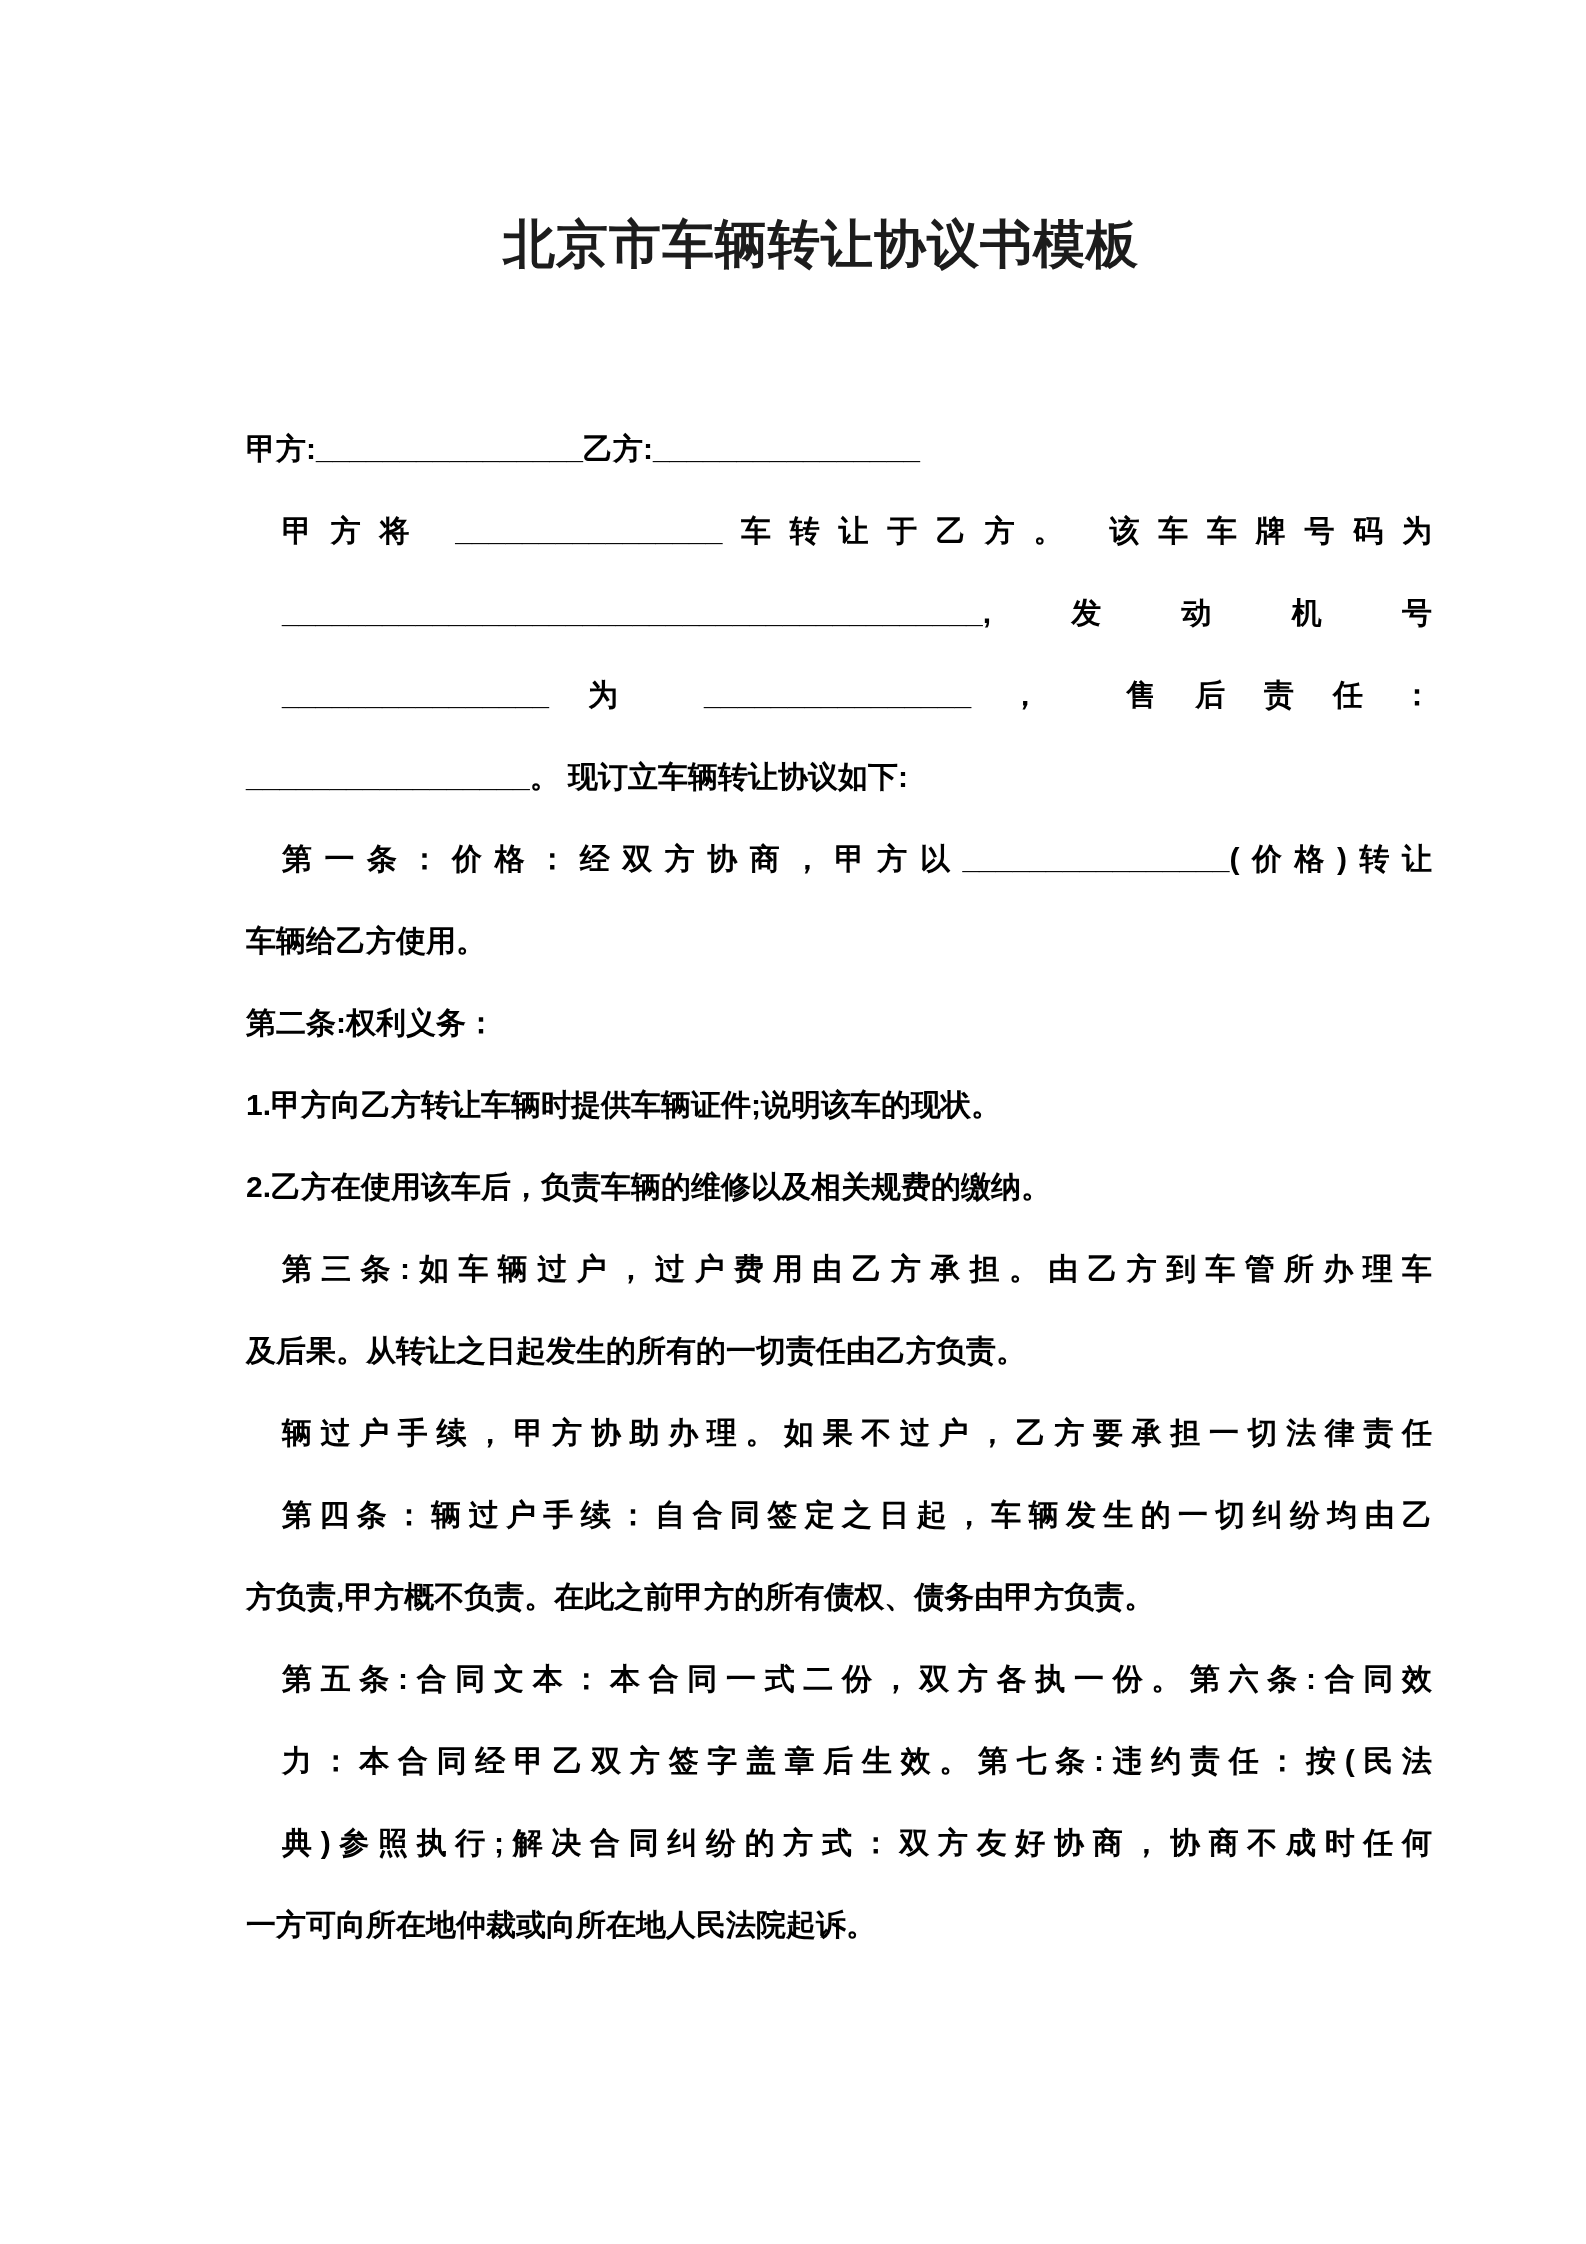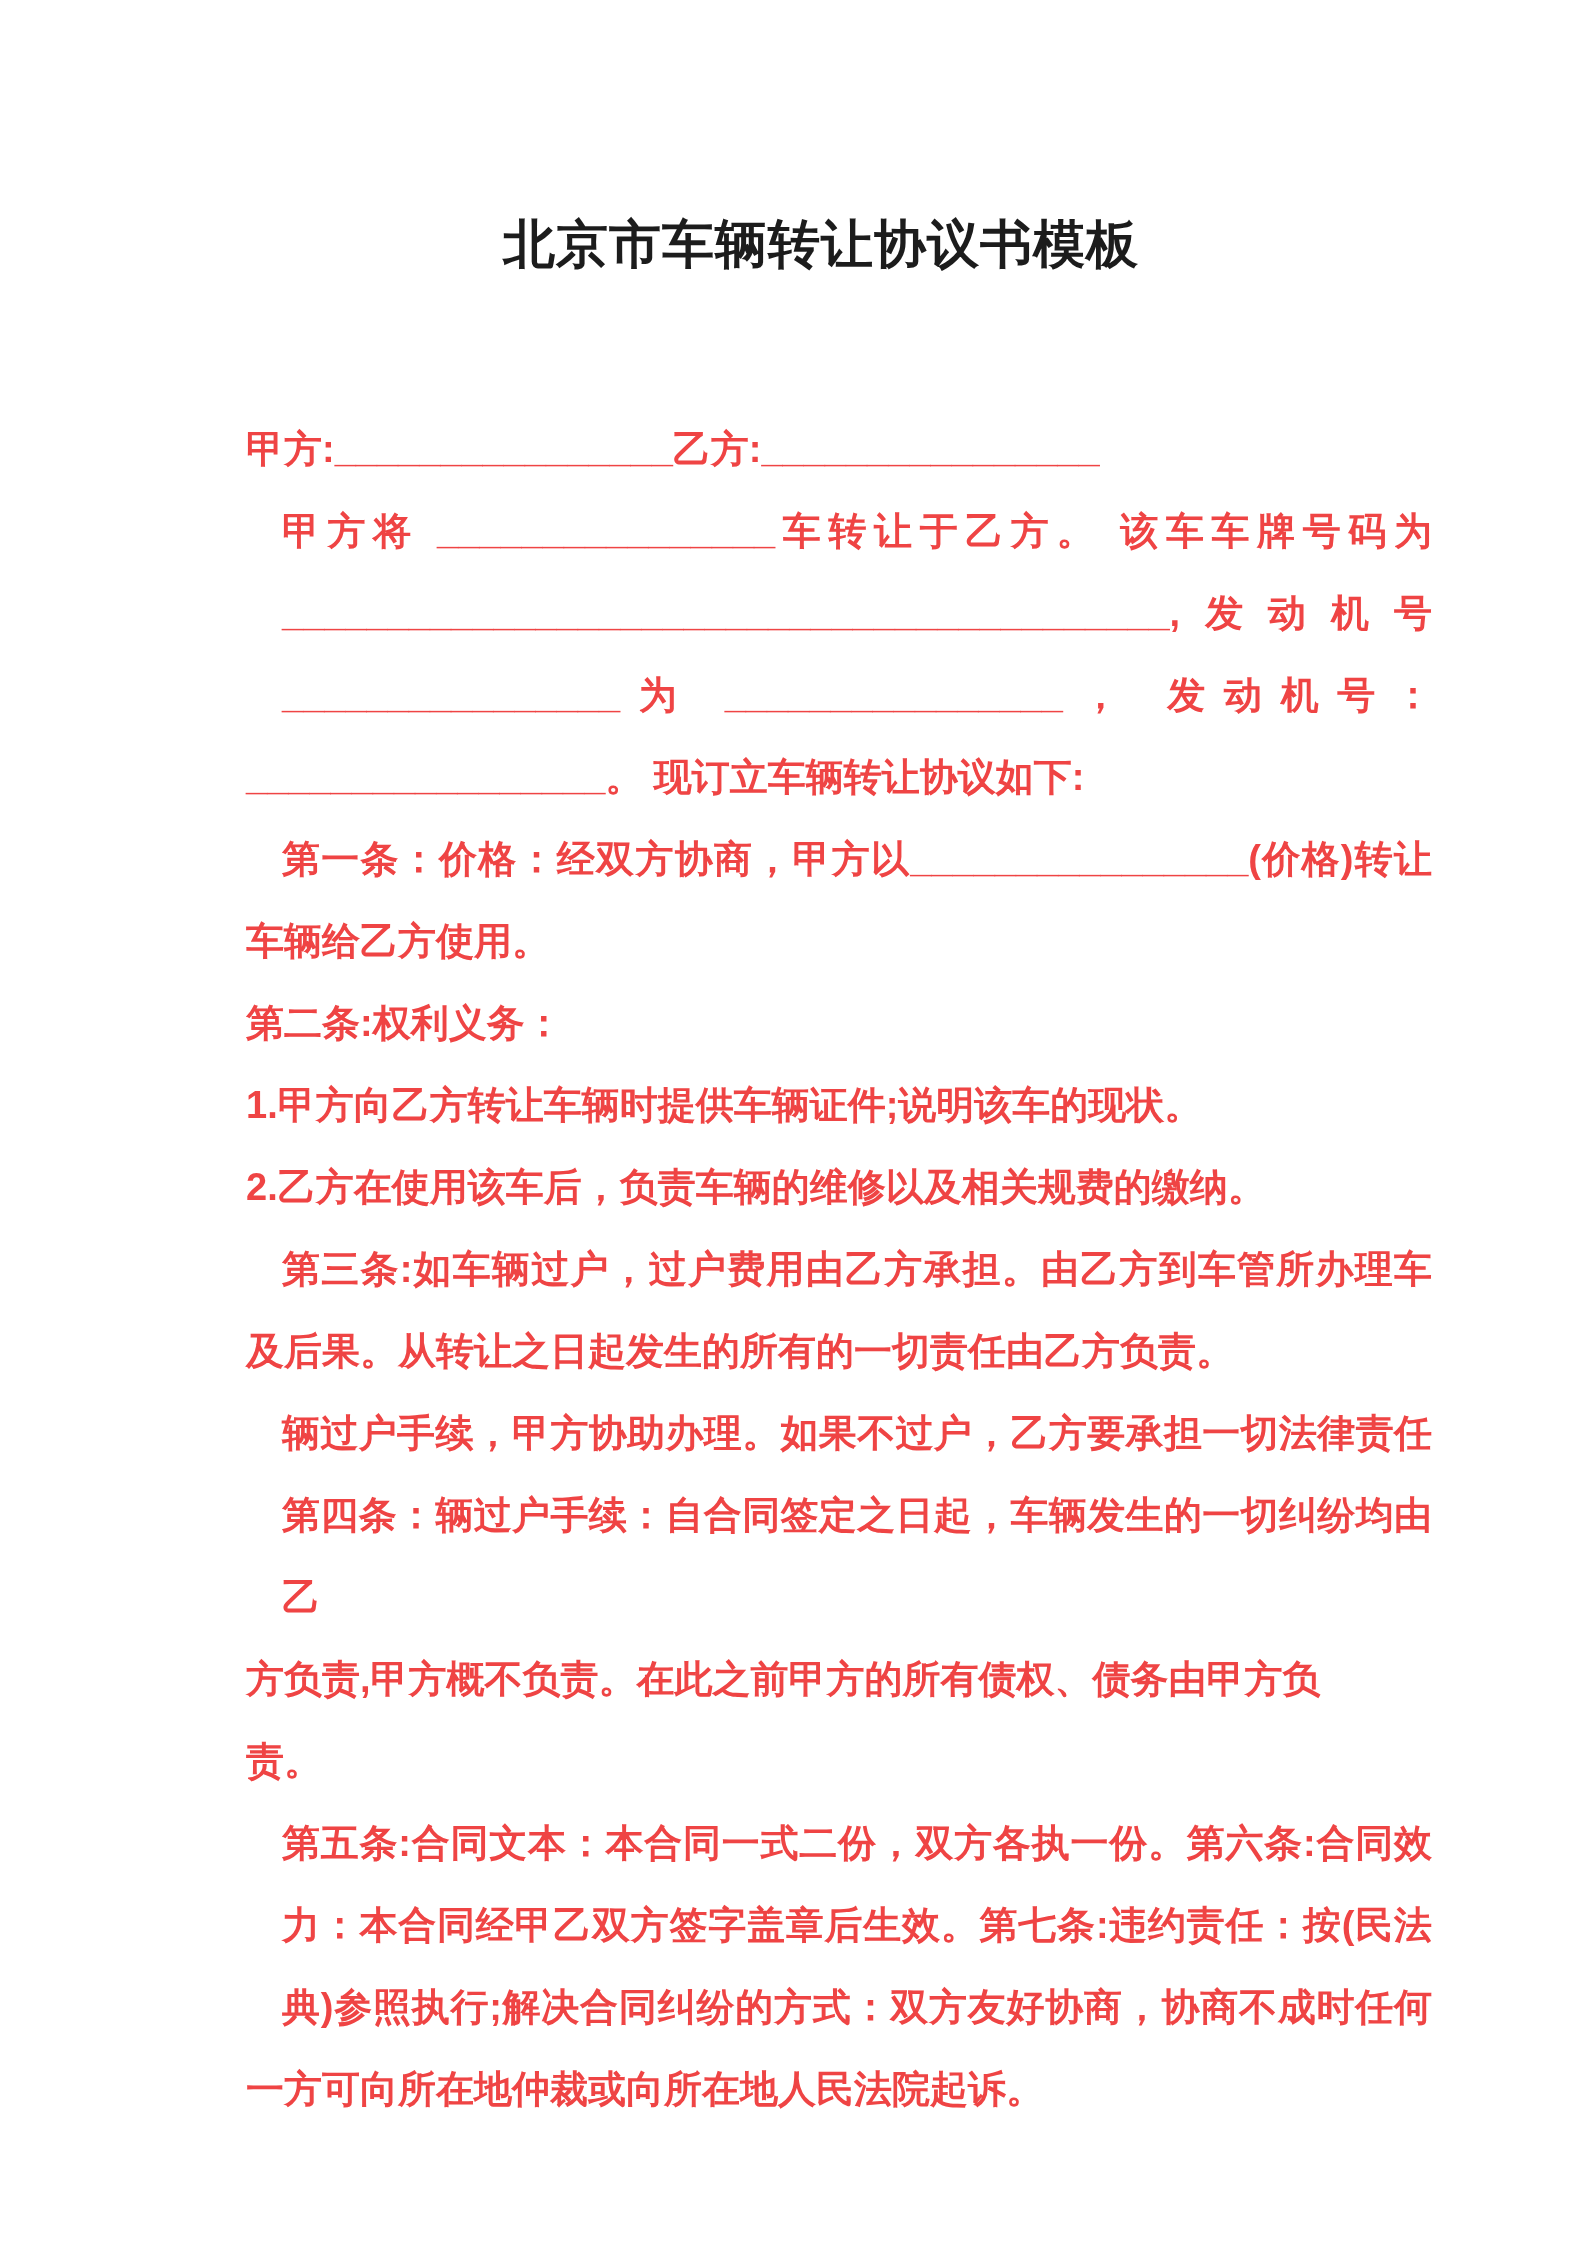--- a/index.html
+++ b/index.html
@@ -25,42 +25,42 @@
     text-align: center;
     letter-spacing: 1px;
     margin-bottom: 132px;
     color: #1c1c1c;
   }
   .doc-body {
     width: 1150px;
   }
   .line {
     width: 1150px;
-    font-size: 38px;
+    font-size: 30px;
     line-height: 82px;
     white-space: pre-wrap;
     text-align: left;
-    color: #ef4444;
+    color: #000000;
   }
   .line.j {
     text-align: justify;
     text-align-last: justify;
     margin-left: 36px;
   }
 </style>
 </head>
 <body>
 
 <div class="page">
   <h1 class="doc-title">北京市车辆转让协议书模板</h1>
   <div class="doc-body">
     <div class="line">甲方:________________乙方:________________</div>
     <div class="line j">甲方将 ________________车转让于乙方。 该车车牌号码为</div>
     <div class="line j">__________________________________________,发动机号</div>
-    <div class="line j">________________为 ________________， 发动机号：</div>
+    <div class="line j">________________为 ________________， 售后责任：</div>
     <div class="line">_________________。 现订立车辆转让协议如下:</div>
     <div class="line j">第一条：价格：经双方协商，甲方以________________(价格)转让</div>
     <div class="line">车辆给乙方使用。</div>
     <div class="line">第二条:权利义务：</div>
     <div class="line">1.甲方向乙方转让车辆时提供车辆证件;说明该车的现状。</div>
     <div class="line">2.乙方在使用该车后，负责车辆的维修以及相关规费的缴纳。</div>
     <div class="line j">第三条:如车辆过户，过户费用由乙方承担。由乙方到车管所办理车</div>
     <div class="line">及后果。从转让之日起发生的所有的一切责任由乙方负责。</div>
     <div class="line j">辆过户手续，甲方协助办理。如果不过户，乙方要承担一切法律责任</div>
     <div class="line j">第四条：辆过户手续：自合同签定之日起，车辆发生的一切纠纷均由乙</div>

